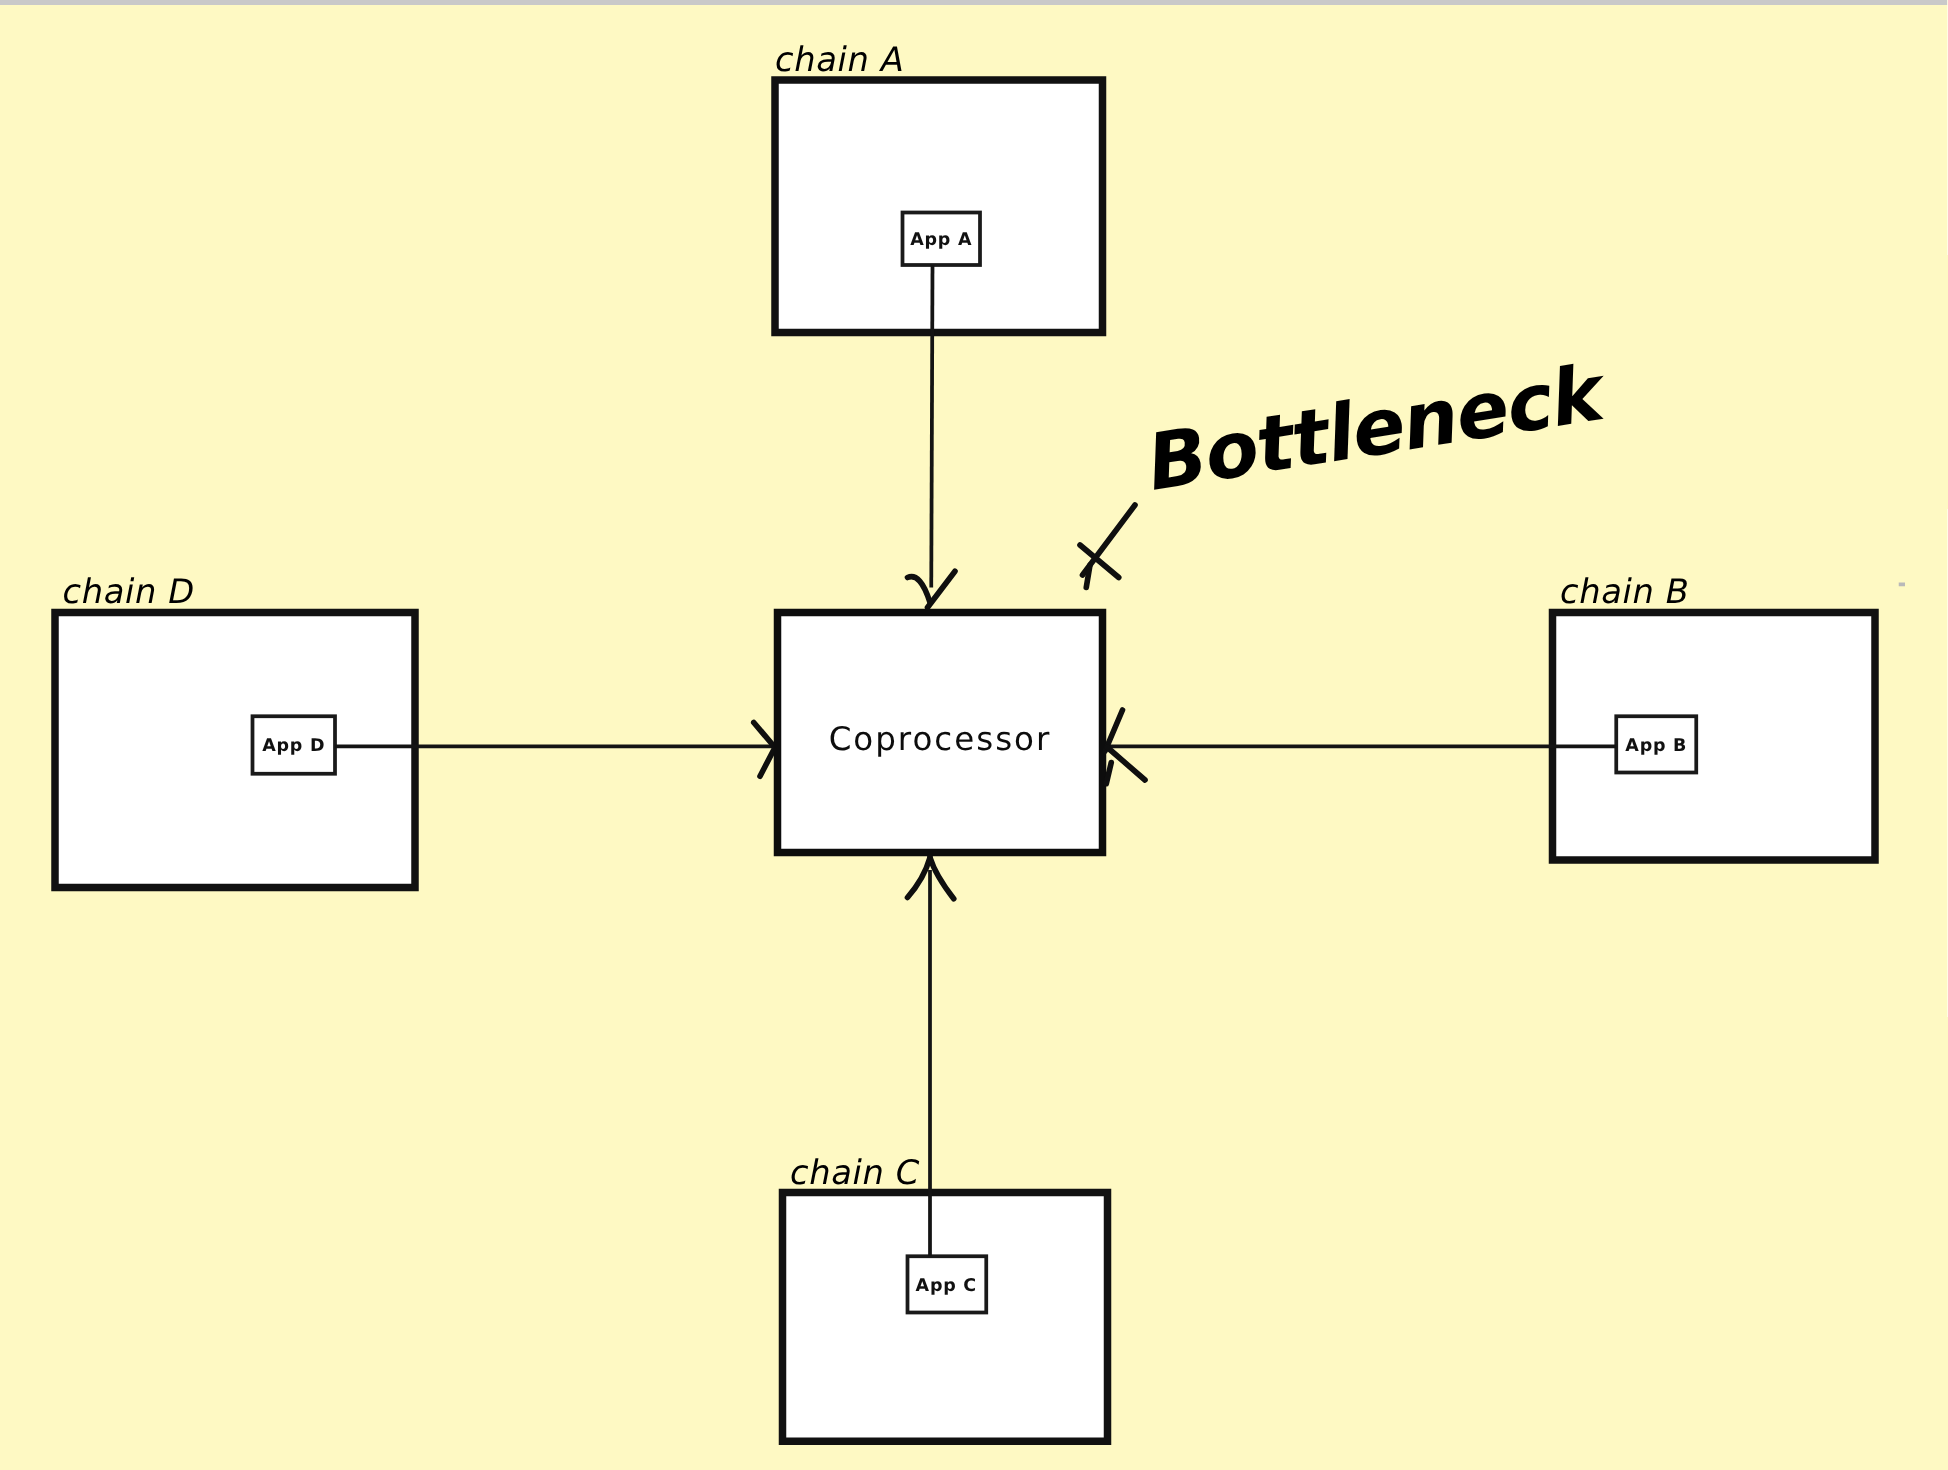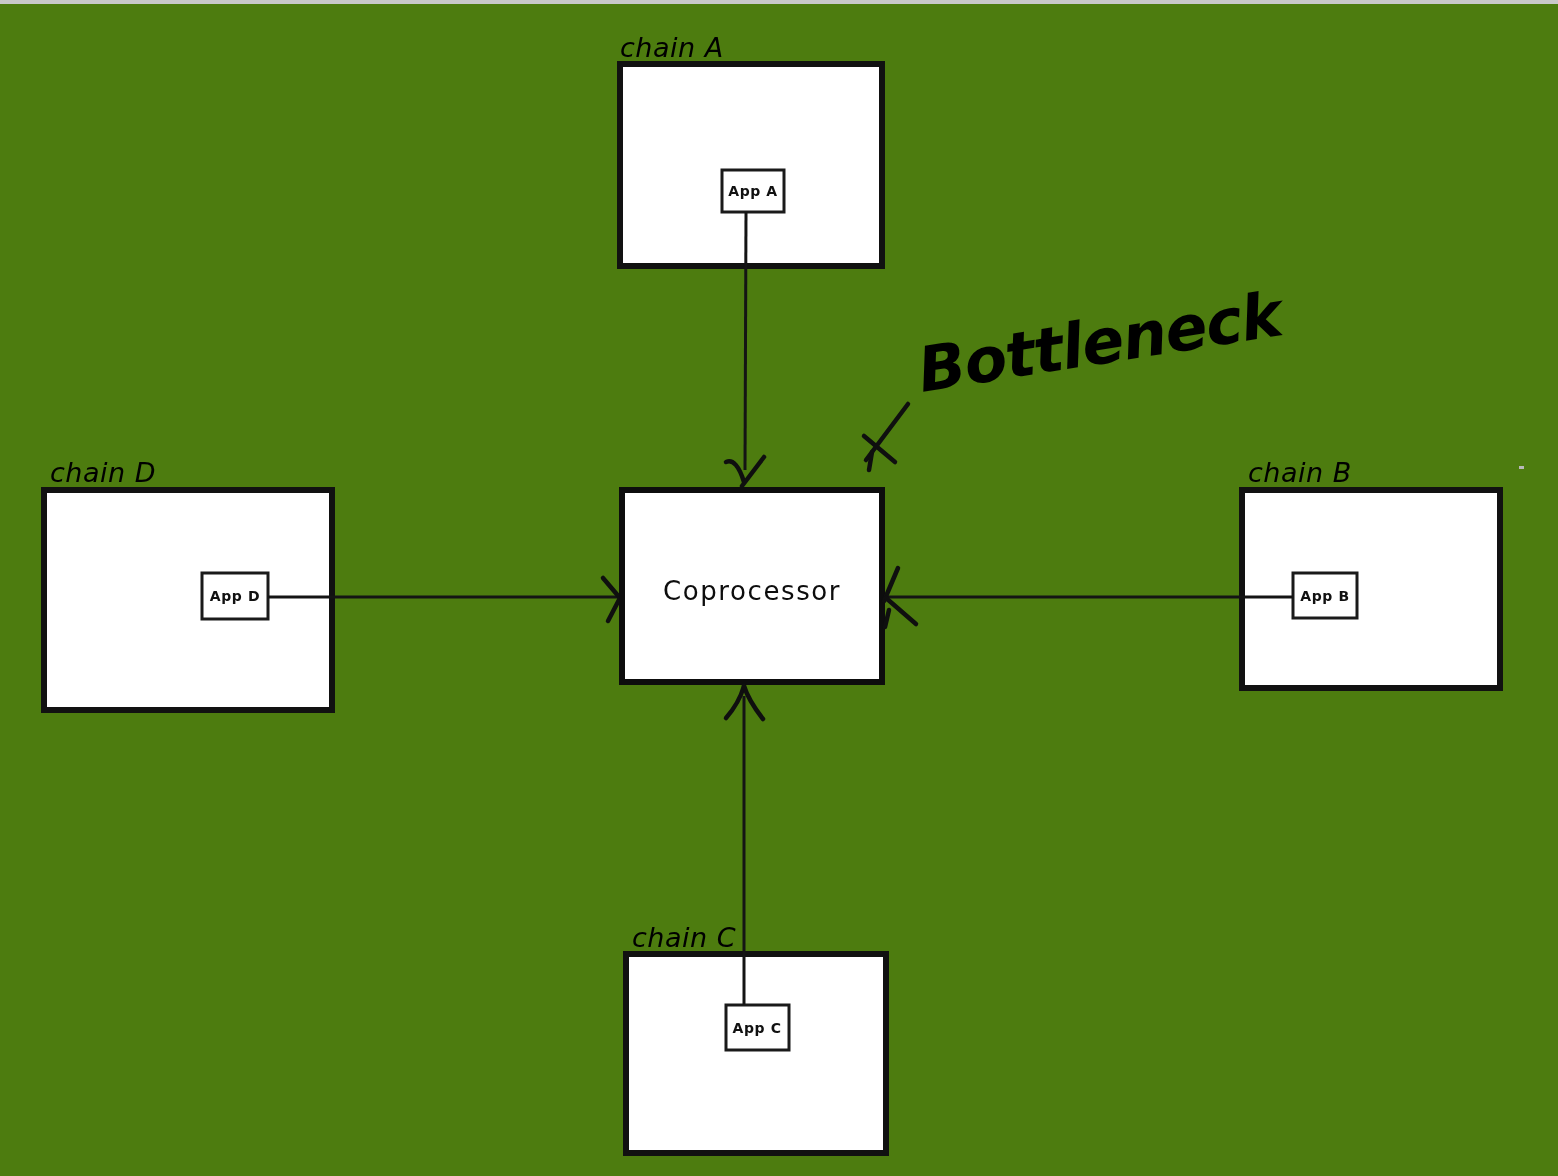--- a/index.html
+++ b/index.html
@@ -4,21 +4,21 @@
 <style>
   html, body {
     margin: 0;
     padding: 0;
     background: #ffffff;
   }
   #canvas {
     position: relative;
     width: 1558px;
     height: 1176px;
-    background: #4d7c0f;
+    background: #fef9c3;
     overflow: hidden;
     font-family: "DejaVu Sans", sans-serif;
   }
   #top-edge {
     position: absolute;
     left: 0;
     top: 0;
     width: 1558px;
     height: 4px;
     background: #c9c9c9;

